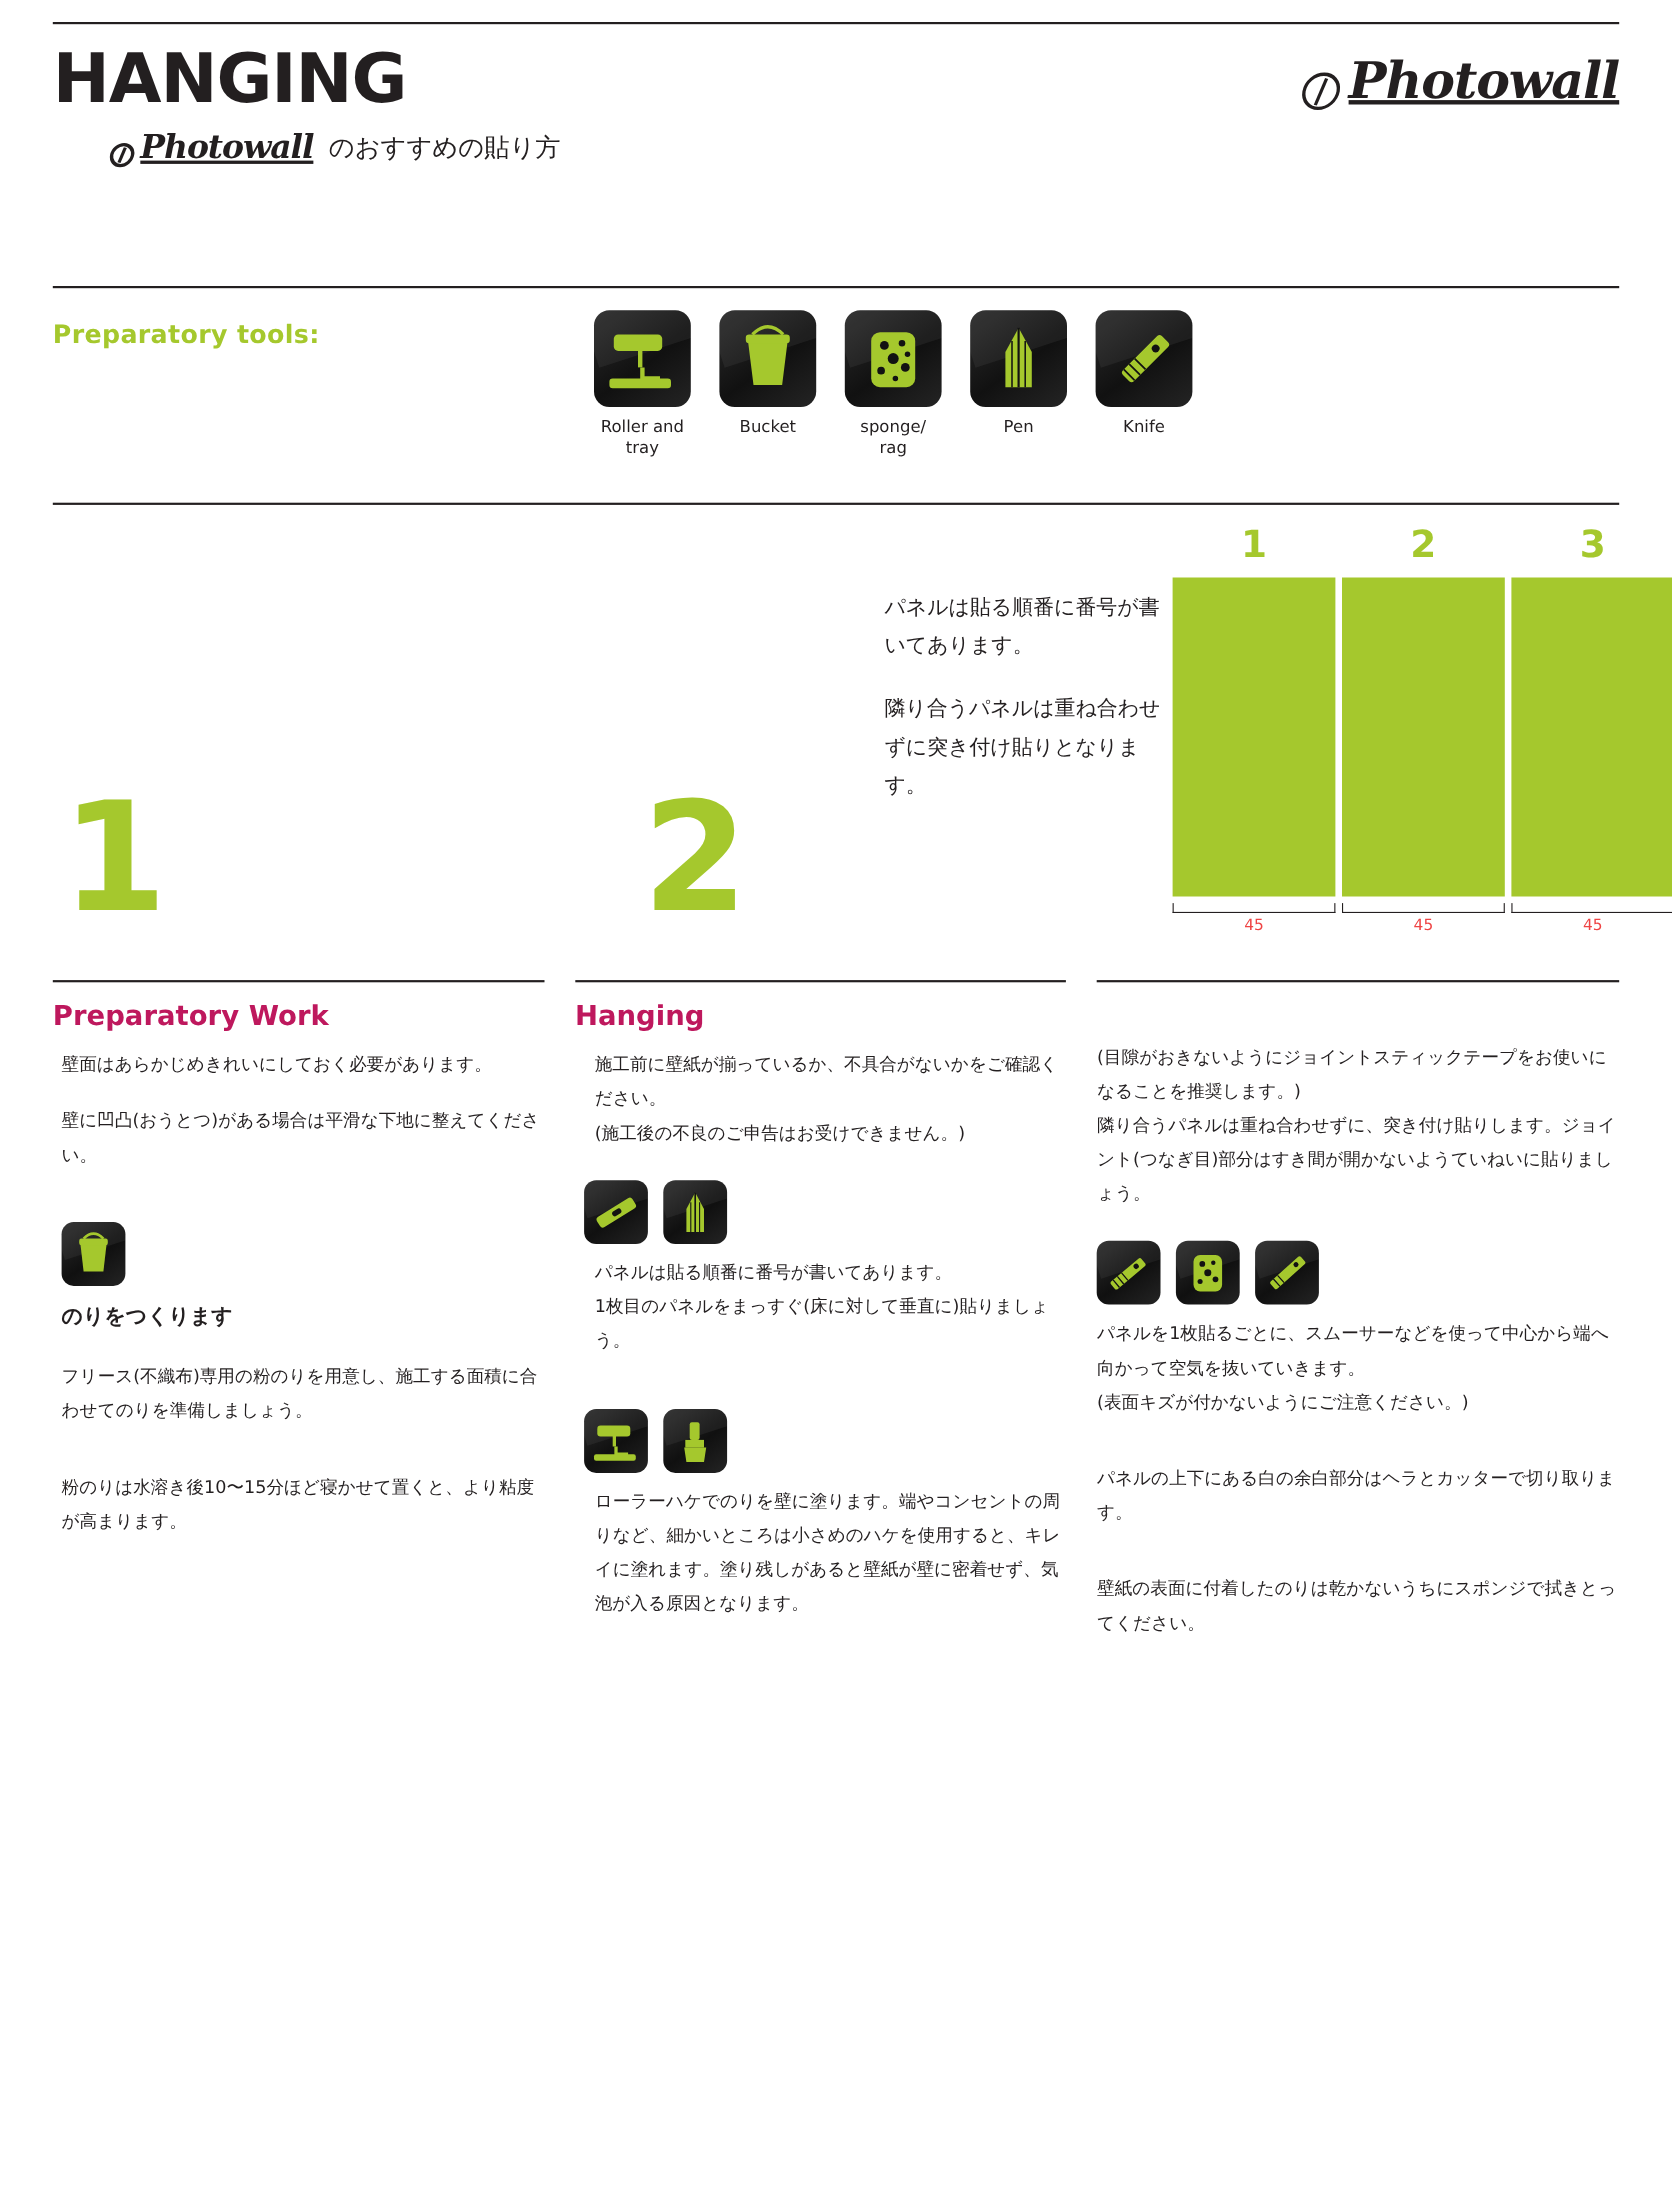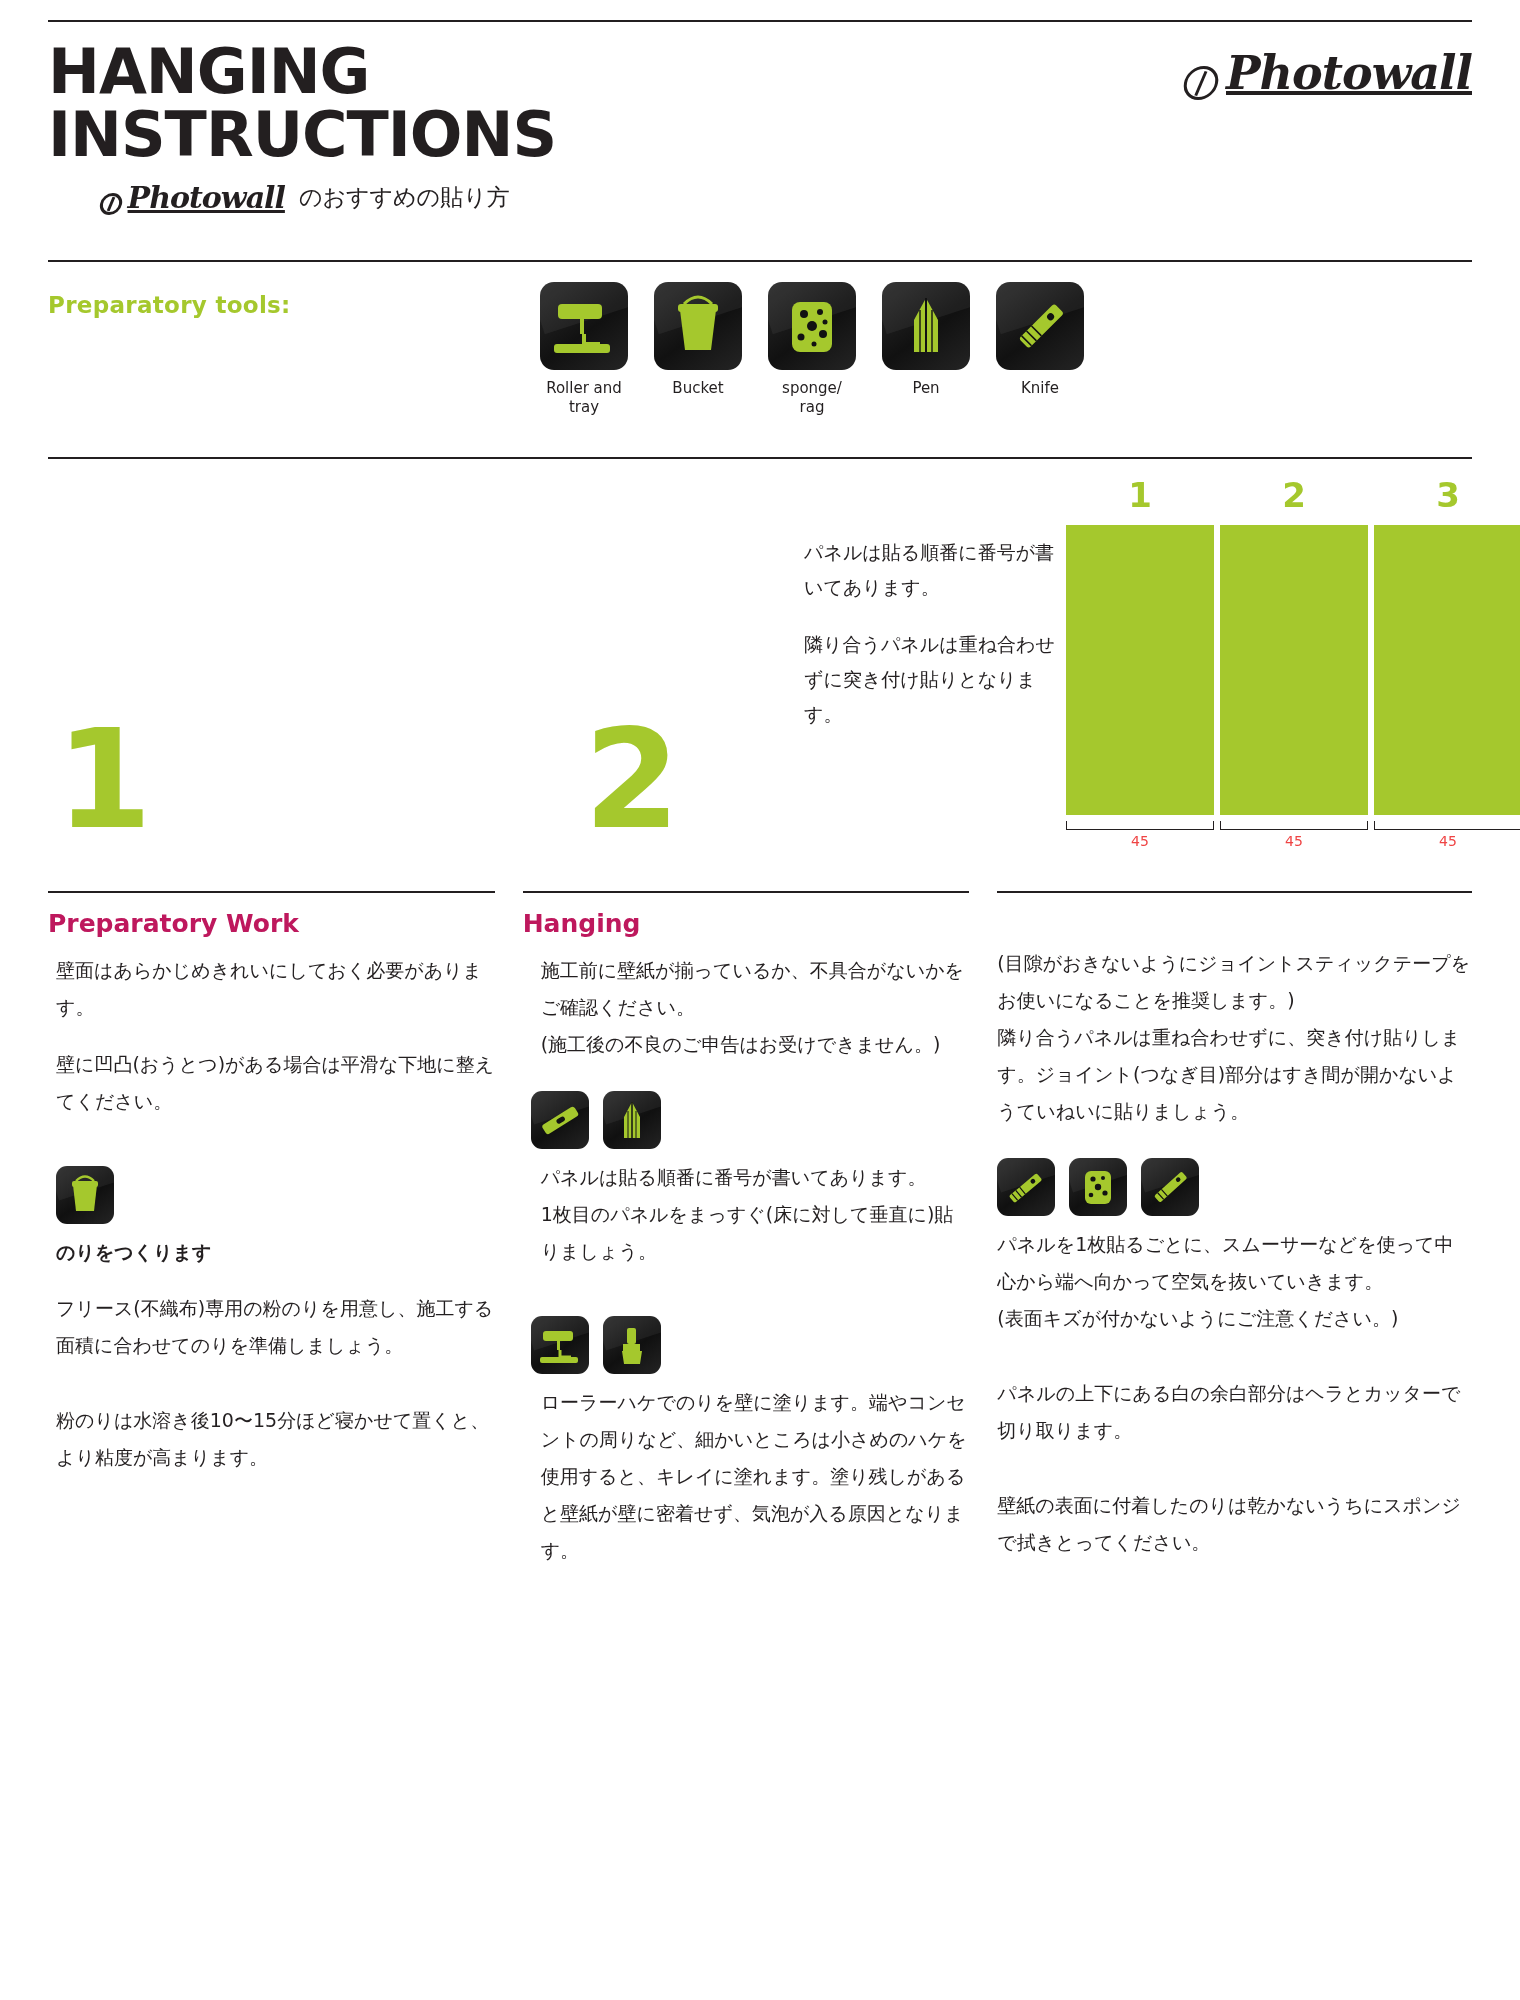--- a/index.html
+++ b/index.html
@@ -211,21 +211,21 @@
     margin-top: 4px;
   }
   .col { width: 475px; padding-right: 28px; }
   .col-head {
     color: #be185d;
     font-weight: bold;
     font-size: 25px;
     margin: 16px 0 14px 0;
   }
   .body-txt {
-    font-size: 19px;
+    font-size: 16px;
     line-height: 1.95;
     color: #231f20;
     margin: 0 0 0 8px;
   }
   .body-txt.indent { margin-left: 18px; }
   .gap-s { height: 20px; }
   .gap-m { height: 38px; }
   .strong-lbl {
     font-size: 19px;
     font-weight: bold;
@@ -257,21 +257,20 @@
 </head>
 <body>
 
 <div class="page">
 
   <div class="rule rule-top"></div>
 
   <div class="header">
     <h1 class="title">
       <span>HANGING</span><br>
-      <span>INSTRUCTIONS</span>
     </h1>
 
     <div class="subline">
       <span class="brand brand-sub">
         <span class="mark"></span>
         <span class="wordmark">Photowall</span>
       </span>
       <span class="sub-jp">のおすすめの貼り方</span>
     </div>
 

